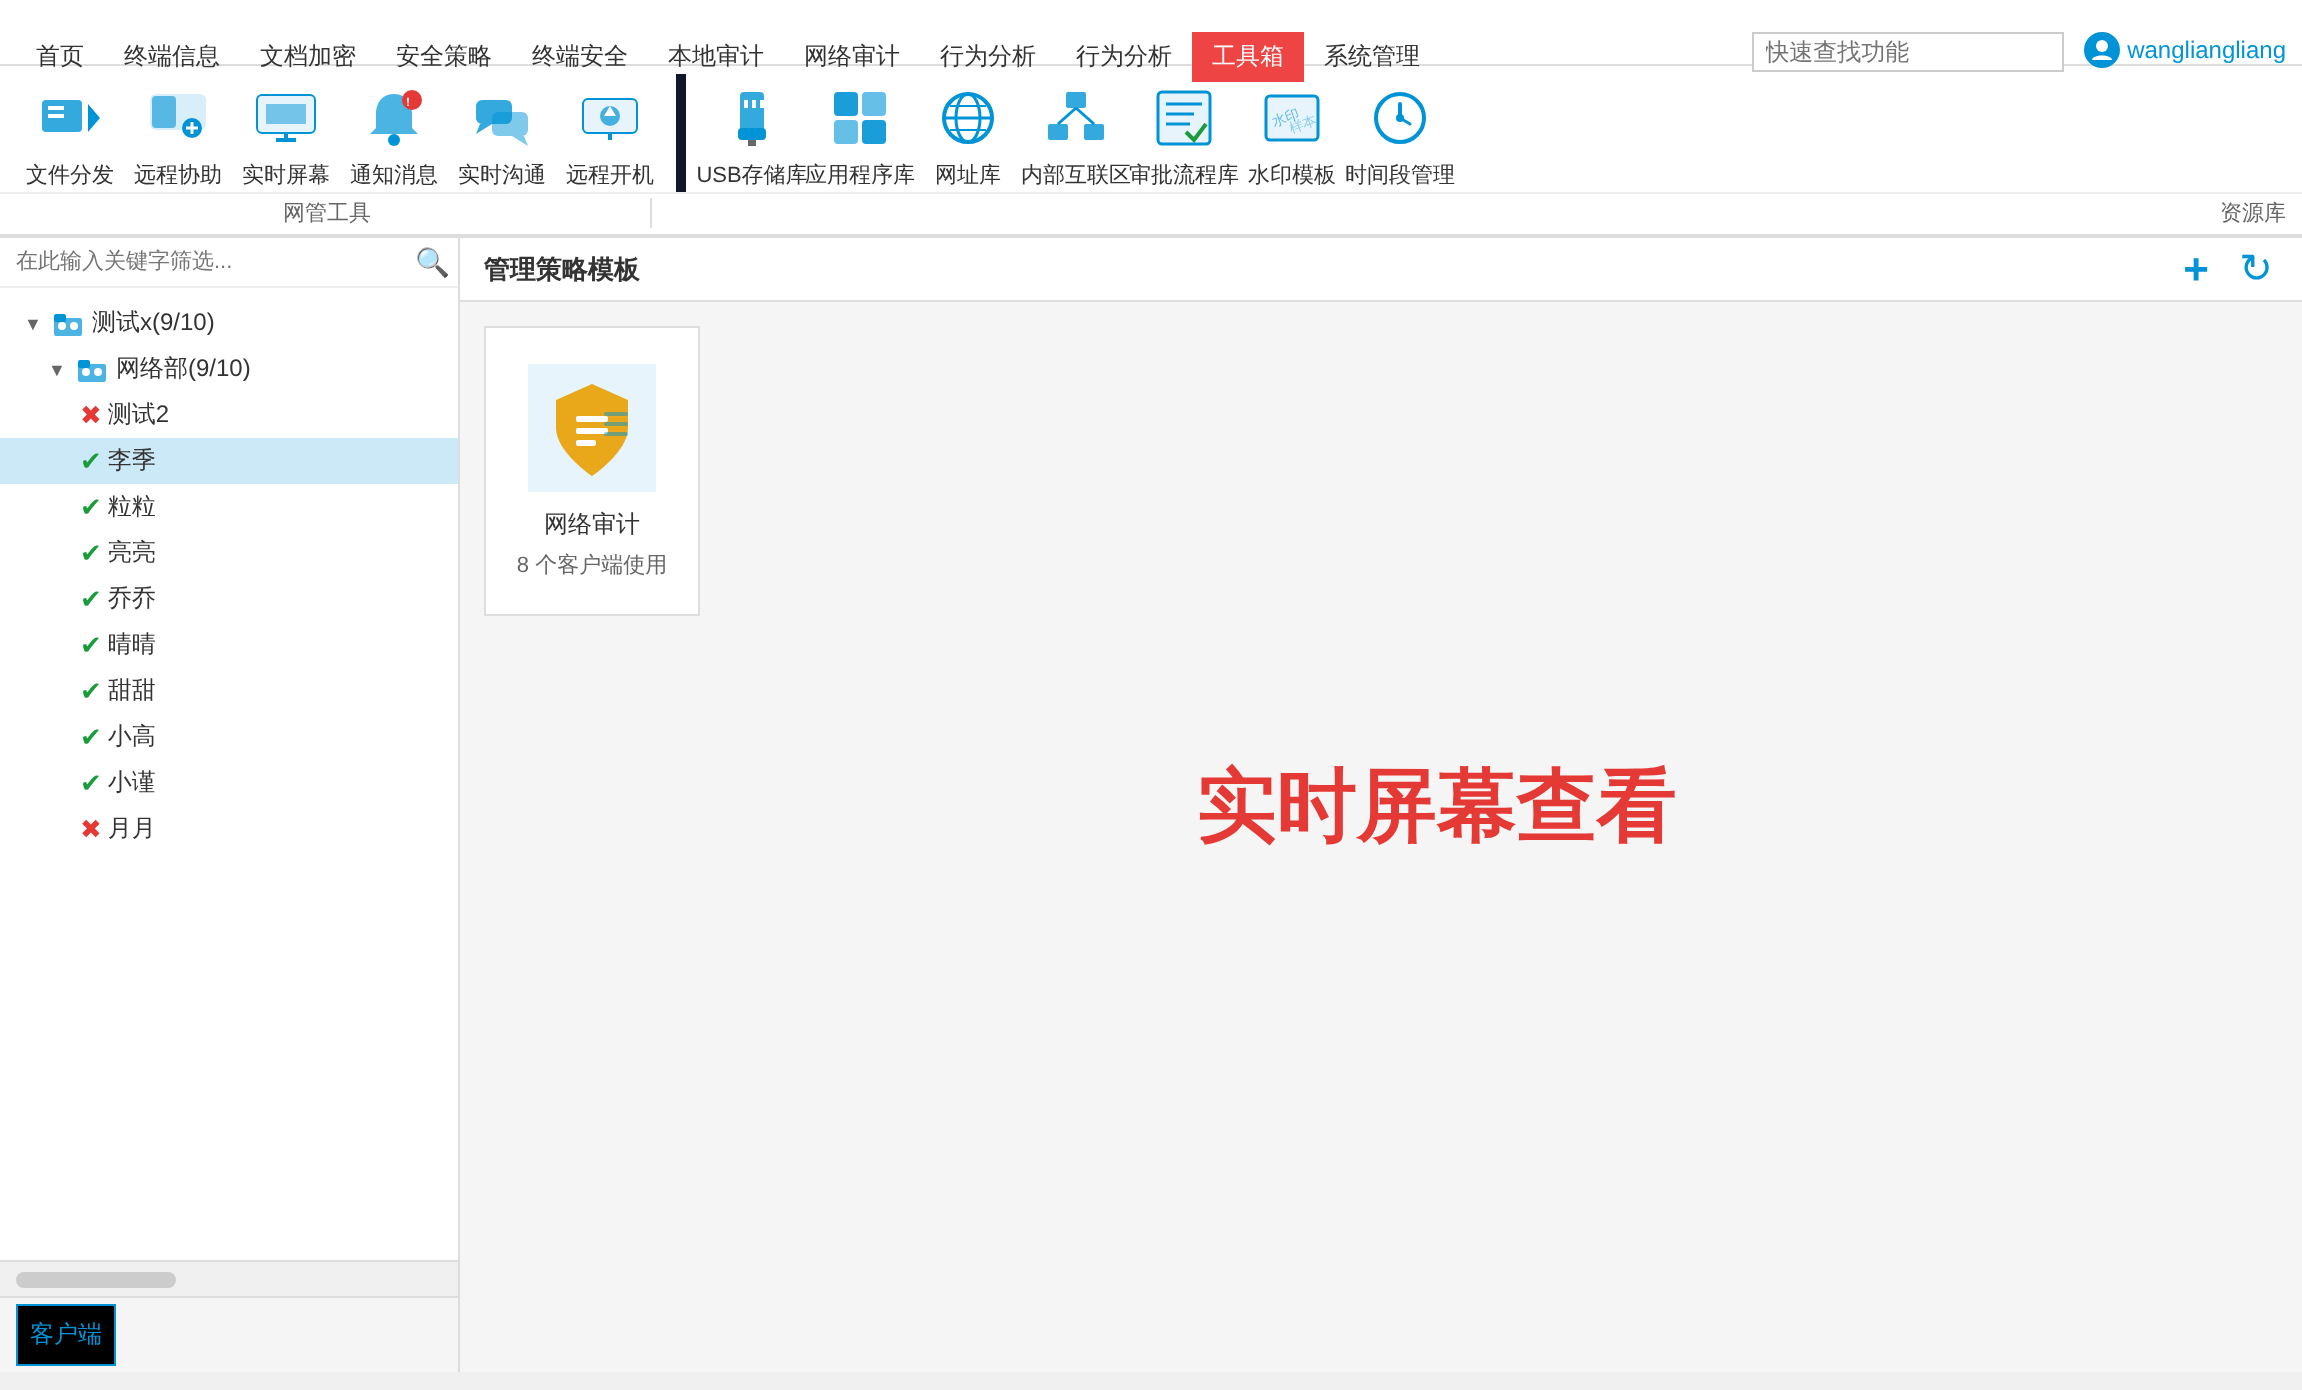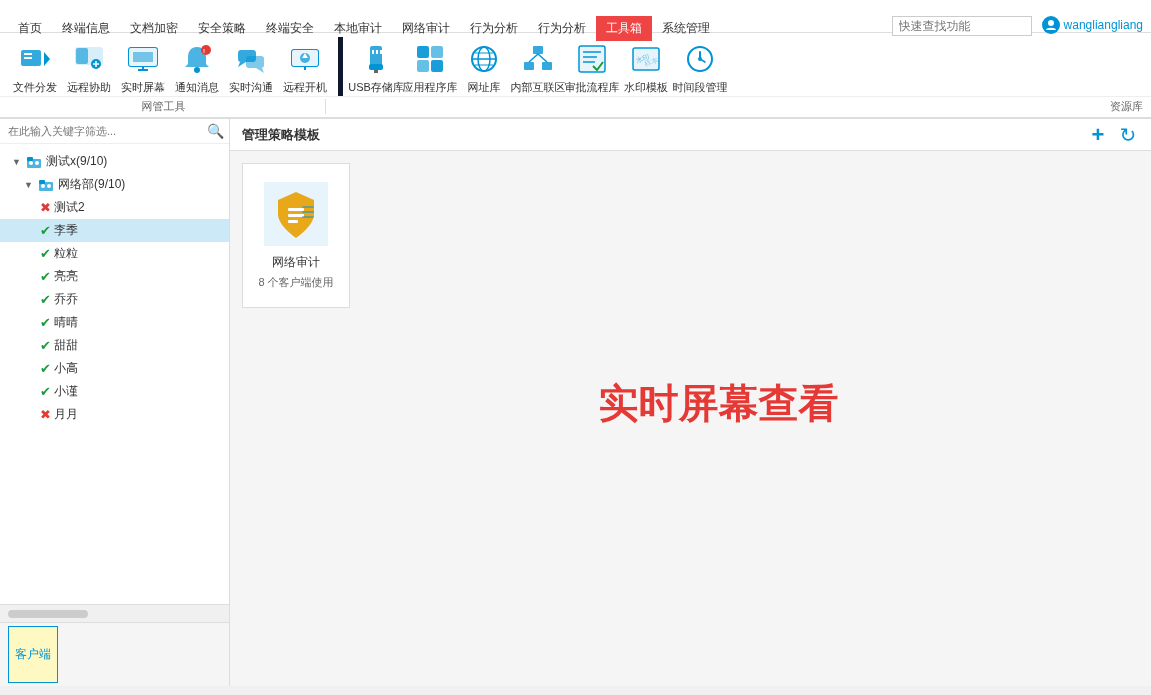--- a/index.html
+++ b/index.html
@@ -65,21 +65,21 @@
   <span class="top-nav-item">文档加密</span>
   <span class="top-nav-item">安全策略</span>
   <span class="top-nav-item">终端安全</span>
   <span class="top-nav-item">本地审计</span>
   <span class="top-nav-item">网络审计</span>
   <span class="top-nav-item">行为分析</span>
   <span class="top-nav-item">行为分析</span>
   <span class="top-nav-item active">工具箱</span>
   <span class="top-nav-item">系统管理</span>
   <div class="top-nav-search">
-    <input type="text" style="border: 1px solid rgb(204, 204, 204); padding: 2px 6px; font-size: 12px; width: 140px; color: rgb(153, 153, 153);" placeholder="快速查找功能">
+    <input type="text" style="border: 1px solid rgb(204, 204, 204); padding: 2px 6px; font-size: 12px; width: 156px; color: rgb(153, 153, 153);" placeholder="快速查找功能">
   </div>
   <div class="top-nav-user">
     <span style="display:inline-block;width:18px;height:18px;border-radius:50%;background:#0094d6;margin-right:4px;display:flex;align-items:center;justify-content:center;">
       <svg width="12" height="12" viewBox="0 0 12 12">
           <circle cx="6" cy="4" r="3" fill="#fff"></circle>
           <path d="M1 11c0-3 10-3 10 0" fill="#fff"></path>
         </svg>
     </span>
     <span>wangliangliang</span>
   </div>
@@ -360,21 +360,21 @@
         <span class="status-err" style="margin-right:3px;font-size:13px;color:#e53935;">✖</span>
         <span class="node-label">月月</span>
       </div>
     </div>
 
     <div style="height:18px;background:#f0f0f0;border-top:1px solid #ddd;display:flex;align-items:center;">
       <div style="width:80px;height:8px;background:#ccc;border-radius:4px;margin-left:8px;"></div>
     </div>
 
     <div style="background:#f5f5f5;border-top:1px solid #ddd;padding:3px 8px;display:flex;">
-      <span style="font-size:12px;color:#0094d6;cursor:pointer;padding:19px 6px;border:1px solid #0094d6;background:#fef9c3;">客户端</span>
+      <span style="font-size:12px;color:#0094d6;cursor:pointer;padding:6px 6px;border:1px solid #0094d6;background:#000000;">客户端</span>
     </div>
   </div>
 
   <div class="main-content" style="flex:1;display:flex;flex-direction:column;background:#f5f5f5;position:relative;">
 
     <div class="main-header">
       <span class="main-header-title">管理策略模板</span>
       <div class="main-header-actions">
         <span class="action-btn" style="color:#0094d6;font-size:22px;font-weight:bold;">+</span>
         <span class="action-btn" style="color:#0094d6;font-size:20px;">↻</span>

